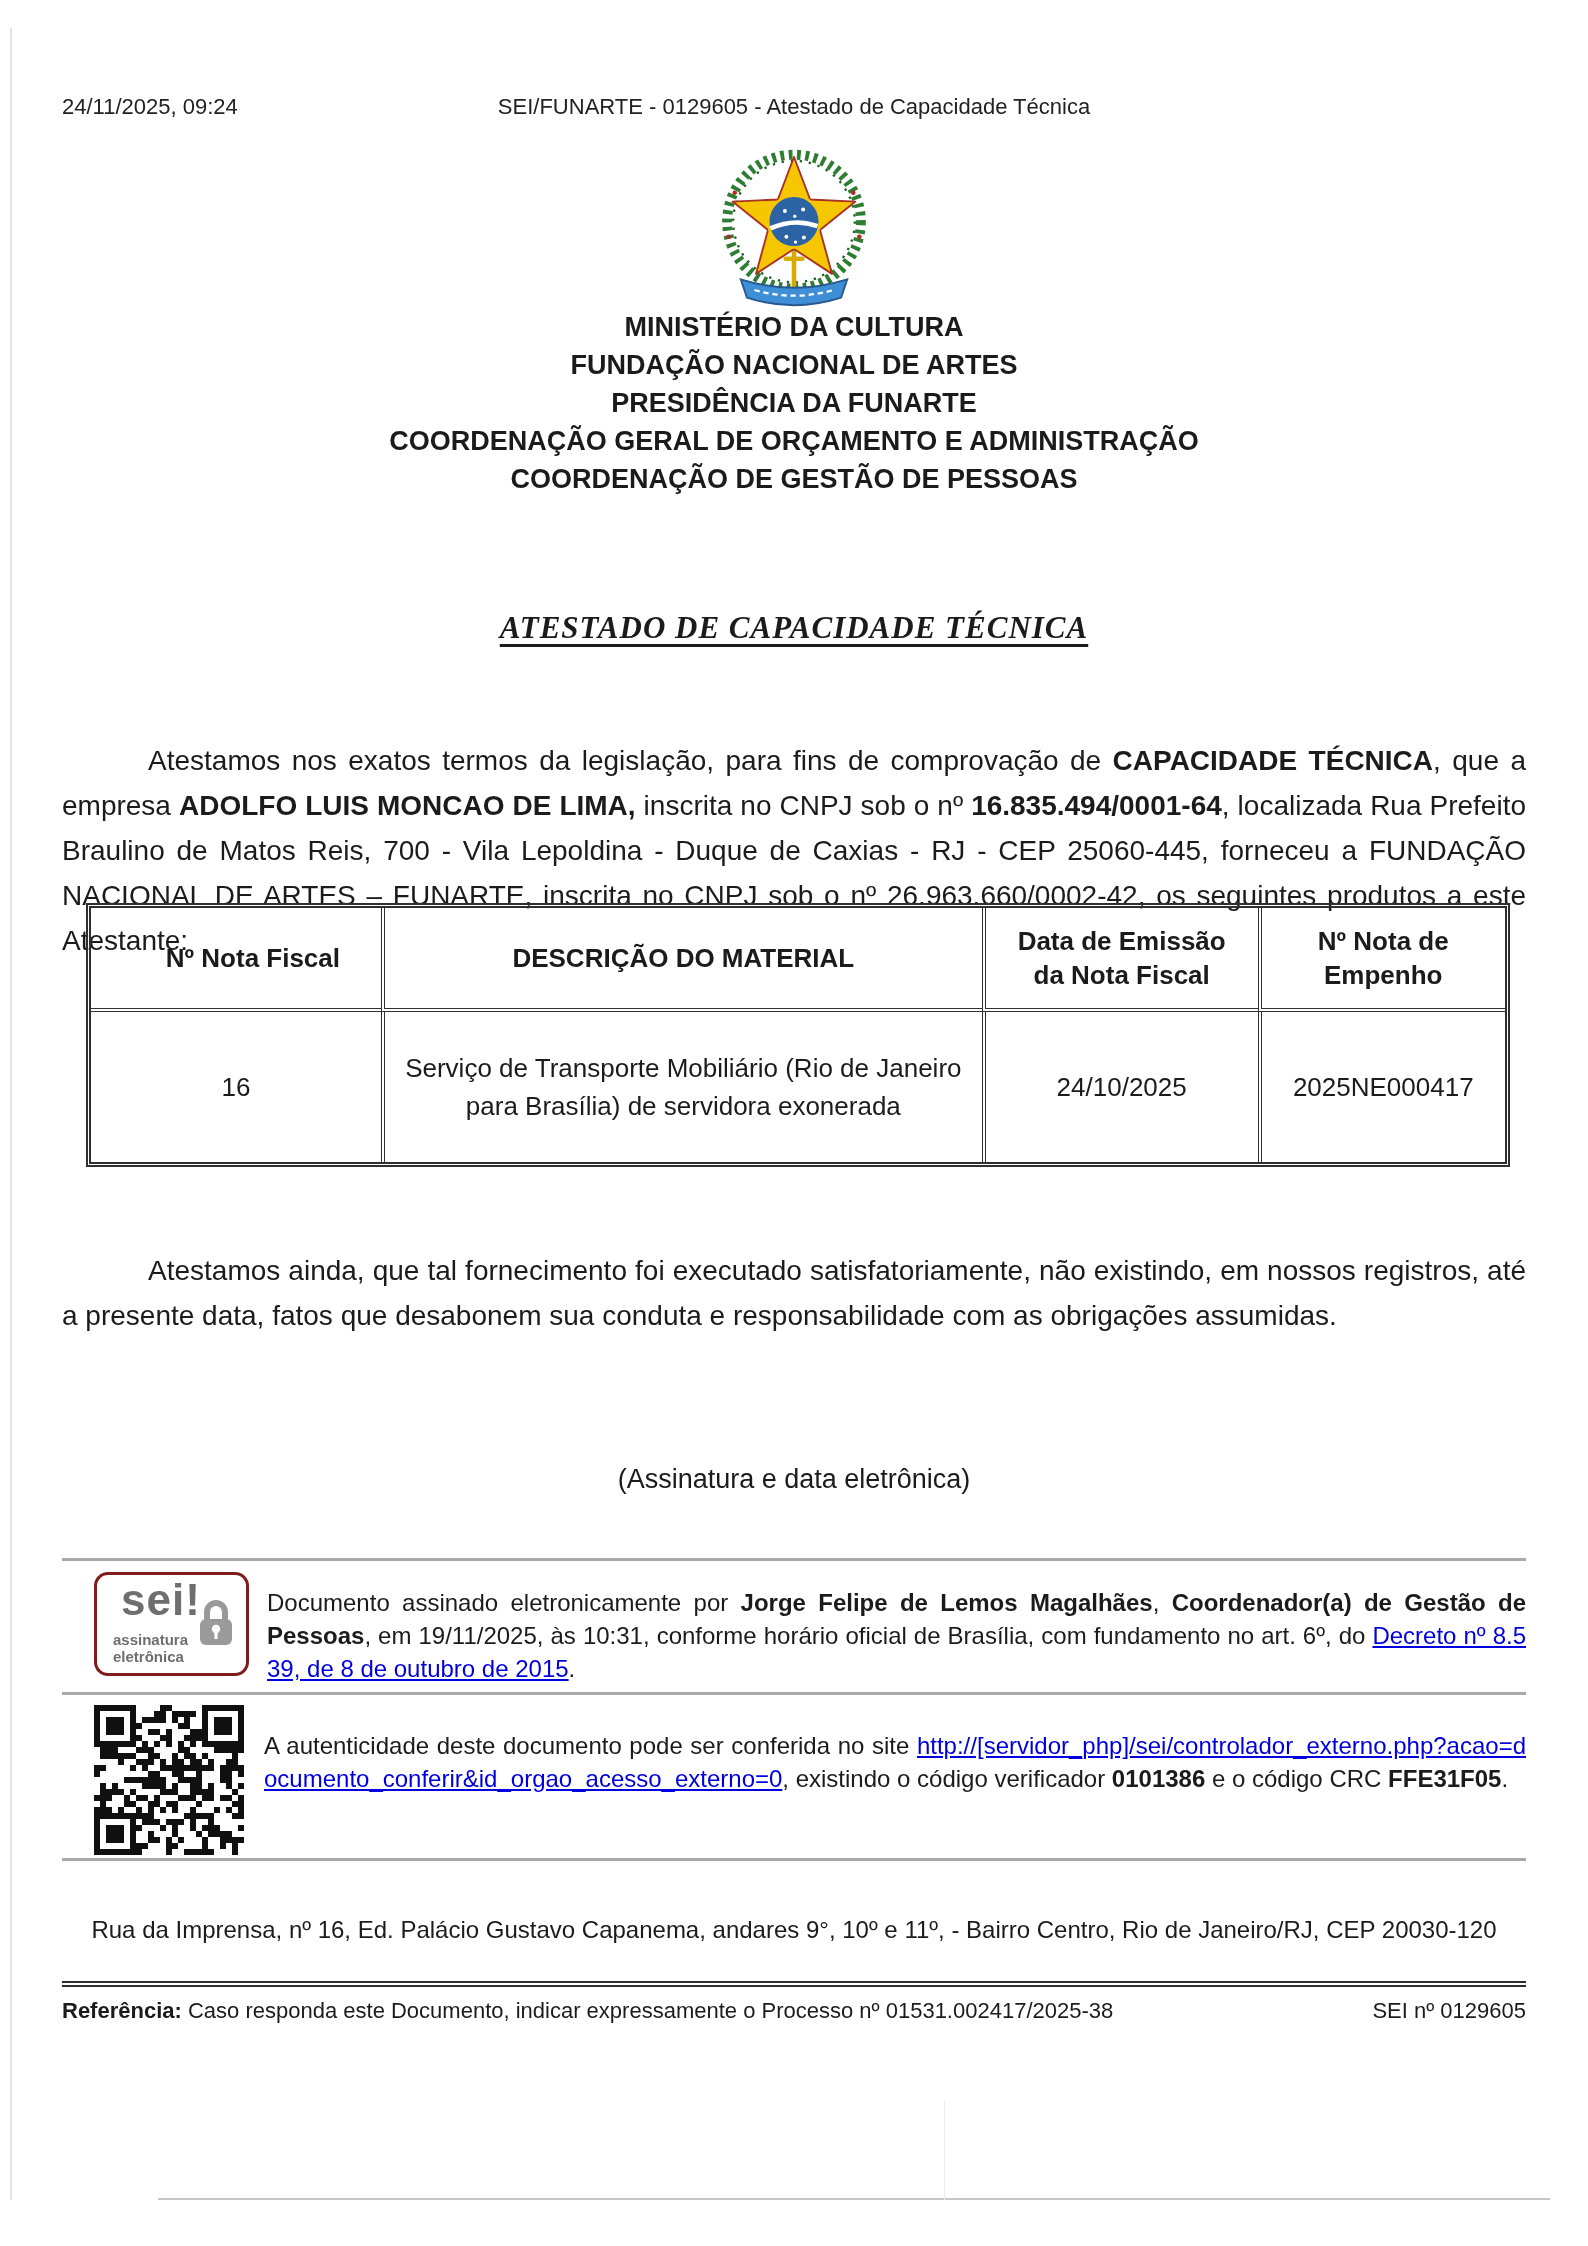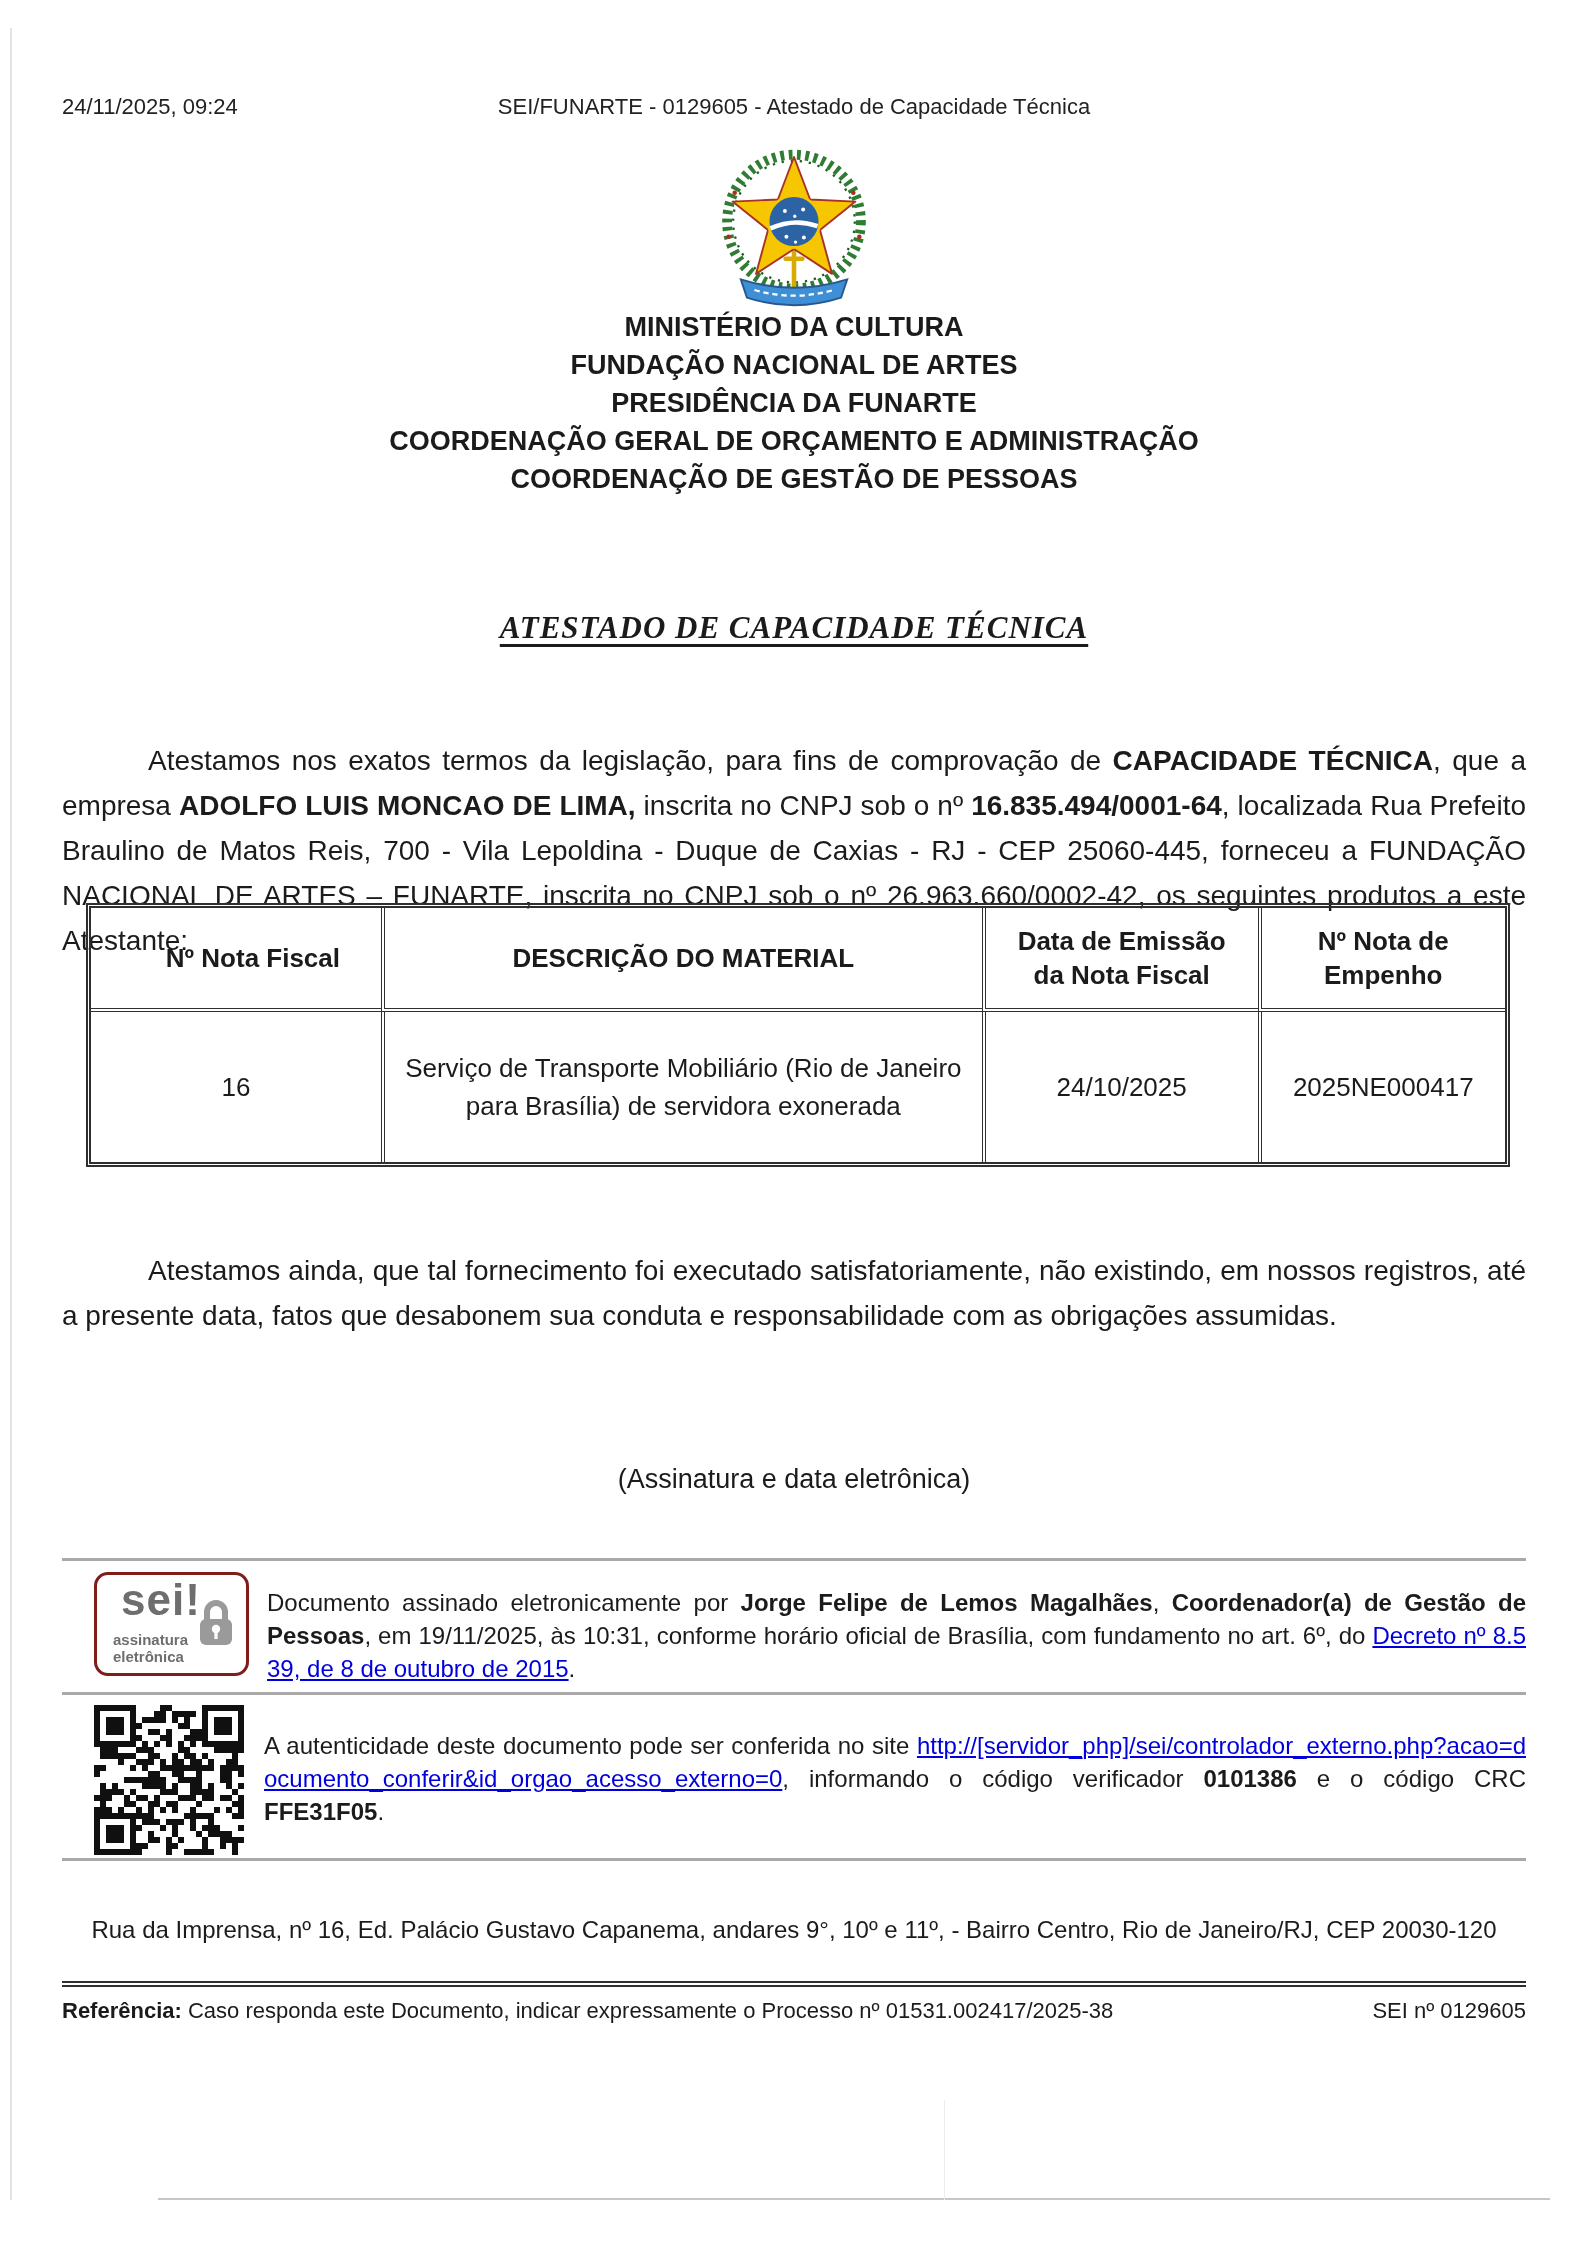--- a/index.html
+++ b/index.html
@@ -494,21 +494,21 @@
           <rect x="36" y="144" width="6" height="6"></rect>
           <rect x="42" y="144" width="6" height="6"></rect>
           <rect x="72" y="144" width="6" height="6"></rect>
           <rect x="90" y="144" width="6" height="6"></rect>
           <rect x="96" y="144" width="6" height="6"></rect>
           <rect x="102" y="144" width="6" height="6"></rect>
           <rect x="108" y="144" width="6" height="6"></rect>
           <rect x="114" y="144" width="6" height="6"></rect>
           <rect x="138" y="144" width="6" height="6"></rect>
         </svg></div>
-    <div class="verify-text"><span>A autenticidade deste documento pode ser conferida no site </span><a class="lnk" href="#">http://[servidor_php]/sei/controlador_externo.php?acao=documento_conferir&amp;id_orgao_acesso_externo=0</a><span>, informando o código verificador </span><span class="b">0101386</span><span> e o código CRC </span><span class="b">FFE31F05</span><span>.</span></div>
+    <div class="verify-text"><span>A autenticidade deste documento pode ser conferida no site </span><a class="lnk" href="#">http://[servidor_php]/sei/controlador_externo.php?acao=documento_conferir&amp;id_orgao_acesso_externo=0</a><span>, existindo o código verificador </span><span class="b">0101386</span><span> e o código CRC </span><span class="b">FFE31F05</span><span>.</span></div>
   </div>
 
   <div class="rule" id="rule3"></div>
 
   <div class="address">Rua da Imprensa, nº 16, Ed. Palácio Gustavo Capanema, andares 9°, 10º e 11º, - Bairro Centro, Rio de Janeiro/RJ, CEP 20030-120</div>
 
   <div class="double-rule"></div>
 
   <div class="footer-row">
     <div>

